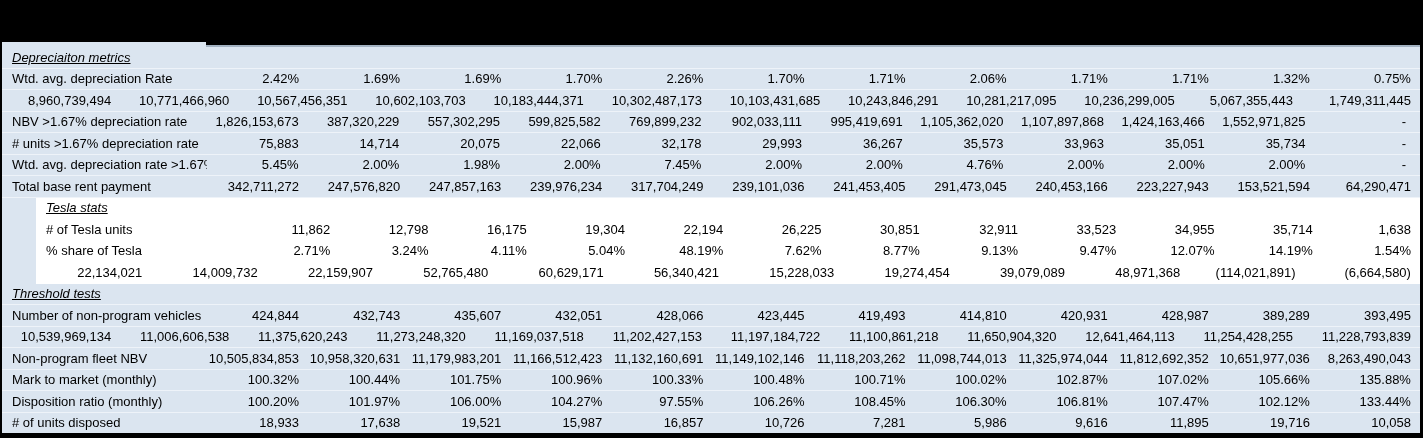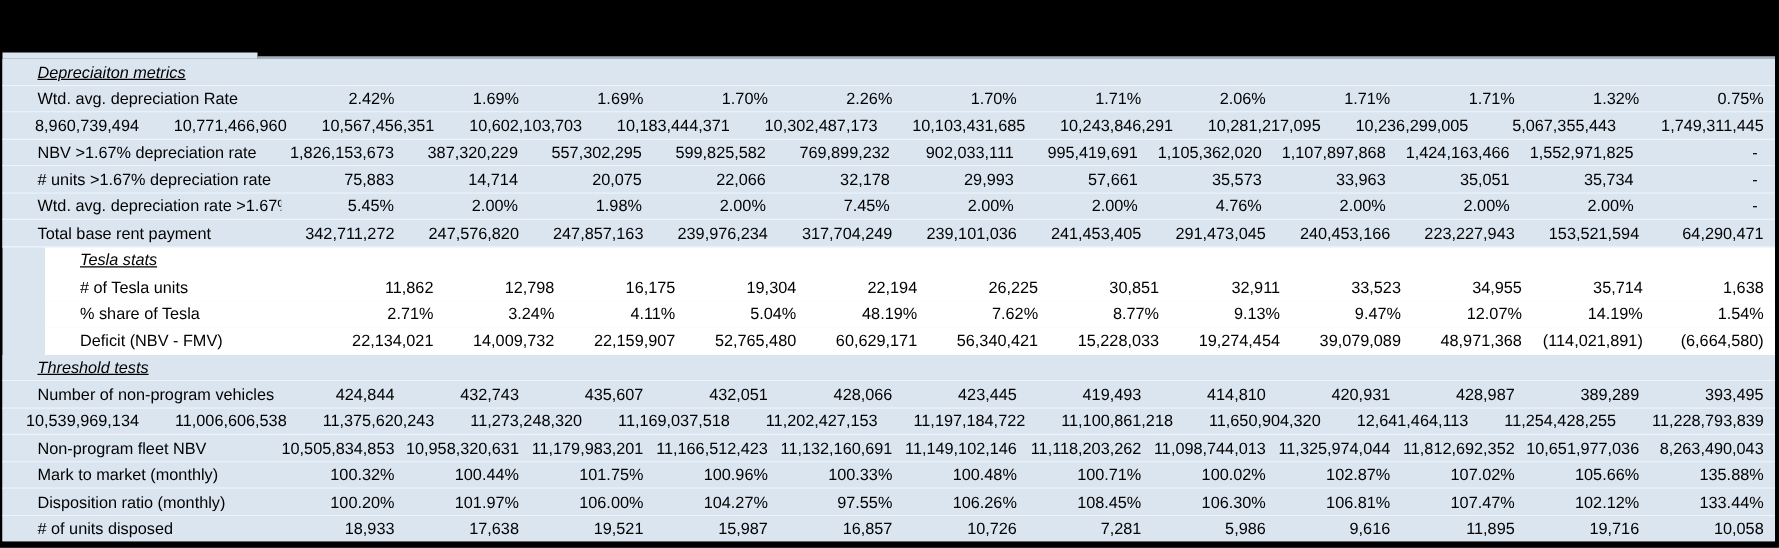--- a/index.html
+++ b/index.html
@@ -16,21 +16,21 @@
   .label-notch{position:absolute;left:2px;top:42px;width:204px;height:5px;background:#dbe5f0;}
   .rows{
     position:absolute;left:2px;right:3px;top:47px;bottom:5px;
     display:flex;flex-direction:column;background:#dbe5f0;
   }
   .row{flex:1;display:flex;align-items:center;box-sizing:border-box;}
   .row.bg-blue{background:#dbe5f0;border-bottom:1px solid #eef3f9;}
   .row.bg-white{background:#ffffff;border-bottom:1px solid #ffffff;margin-left:34px;}
   .row:last-child{border-bottom:none;}
   .cell-label{
-    width:195px;flex:0 0 auto;padding-left:28px;
+    width:195px;flex:0 0 auto;padding-left:10px;
     white-space:nowrap;overflow:hidden;
   }
   .cell-val{
     flex:1 1 0;text-align:right;padding-right:9px;
     white-space:nowrap;font-variant-numeric:tabular-nums;
   }
   .cell-val.dash{padding-right:14px;}
   .section-label{font-style:italic;text-decoration:underline;}
 </style>
 </head>
@@ -89,21 +89,21 @@
         <div class="cell-val dash">-</div>
       </div>
       <div class="row bg-blue">
         <div class="cell-label"># units &gt;1.67% depreciation rate</div>
         <div class="cell-val">75,883</div>
         <div class="cell-val">14,714</div>
         <div class="cell-val">20,075</div>
         <div class="cell-val">22,066</div>
         <div class="cell-val">32,178</div>
         <div class="cell-val">29,993</div>
-        <div class="cell-val">57,661</div>
+        <div class="cell-val">36,267</div>
         <div class="cell-val">35,573</div>
         <div class="cell-val">33,963</div>
         <div class="cell-val">35,051</div>
         <div class="cell-val">35,734</div>
         <div class="cell-val dash">-</div>
       </div>
       <div class="row bg-blue">
         <div class="cell-label">Wtd. avg. depreciation rate &gt;1.67%</div>
         <div class="cell-val">5.45%</div>
         <div class="cell-val">2.00%</div>
@@ -160,21 +160,20 @@
         <div class="cell-val">48.19%</div>
         <div class="cell-val">7.62%</div>
         <div class="cell-val">8.77%</div>
         <div class="cell-val">9.13%</div>
         <div class="cell-val">9.47%</div>
         <div class="cell-val">12.07%</div>
         <div class="cell-val">14.19%</div>
         <div class="cell-val">1.54%</div>
       </div>
       <div class="row bg-white">
-        <div class="cell-label">Deficit (NBV - FMV)</div>
         <div class="cell-val">22,134,021</div>
         <div class="cell-val">14,009,732</div>
         <div class="cell-val">22,159,907</div>
         <div class="cell-val">52,765,480</div>
         <div class="cell-val">60,629,171</div>
         <div class="cell-val">56,340,421</div>
         <div class="cell-val">15,228,033</div>
         <div class="cell-val">19,274,454</div>
         <div class="cell-val">39,079,089</div>
         <div class="cell-val">48,971,368</div>

